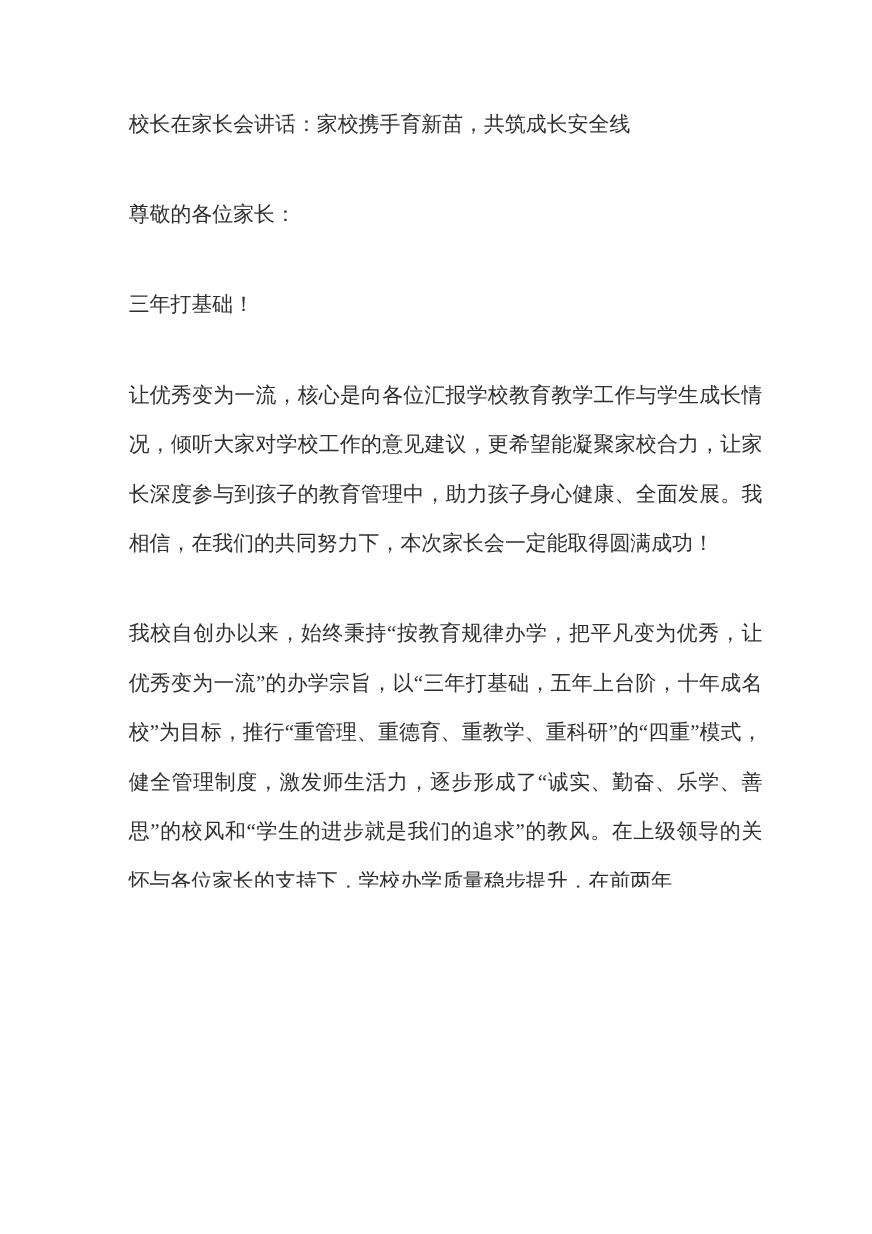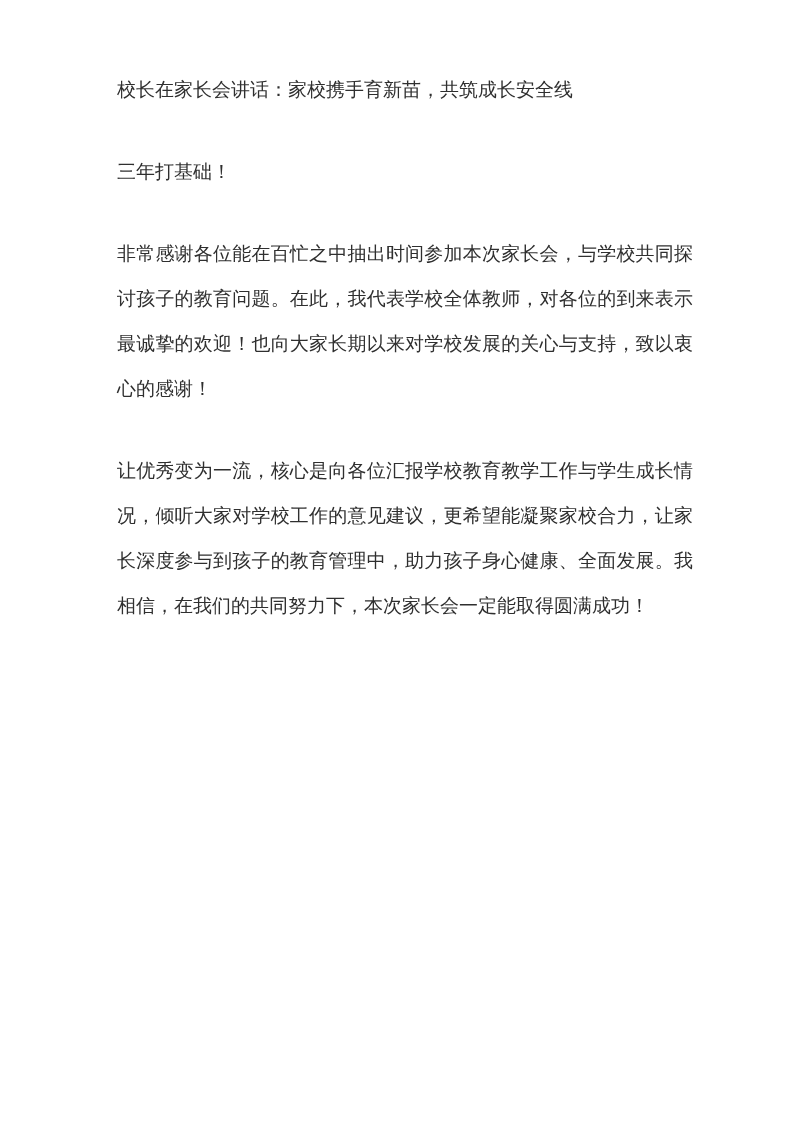--- a/index.html
+++ b/index.html
@@ -6,40 +6,41 @@
     margin: 0;
     padding: 0;
     background: #ffffff;
   }
   .page {
     position: relative;
     width: 793px;
     height: 807px;
     background: #ffffff;
     box-sizing: border-box;
-    padding: 67px 100px 0 117px;
+    padding: 91px 100px 0 117px;
     overflow: hidden;
   }
   .page p {
     font-family: "Liberation Serif", "DejaVu Serif", serif;
     font-size: 19px;
     line-height: 45px;
     color: #2f2f2f;
     margin: 0 0 37px 0;
     text-align: justify;
     text-justify: inter-ideograph;
     letter-spacing: 0;
   }
 </style>
 </head>
 <body>
 
 <div class="page">
   <p>校长在家长会讲话：家校携手育新苗，共筑成长安全线</p>
 
+  <p>尊敬的各位家长：</p>
 
   <p>三年打基础！</p>
 
-  <p>非常感谢各位能在百忙之中抽出时间参加本次家长会，与学校共同探讨孩子的教育问题。在此，我代表学校全体教师，对各位的到来表示最诚挚的欢迎！也向大家长期以来对学校发展的关心与支持，致以衷心的感谢！</p>
 
   <p>让优秀变为一流，核心是向各位汇报学校教育教学工作与学生成长情况，倾听大家对学校工作的意见建议，更希望能凝聚家校合力，让家长深度参与到孩子的教育管理中，助力孩子身心健康、全面发展。我相信，在我们的共同努力下，本次家长会一定能取得圆满成功！</p>
 
+  <p>我校自创办以来，始终秉持“按教育规律办学，把平凡变为优秀，让优秀变为一流”的办学宗旨，以“三年打基础，五年上台阶，十年成名校”为目标，推行“重管理、重德育、重教学、重科研”的“四重”模式，健全管理制度，激发师生活力，逐步形成了“诚实、勤奋、乐学、善思”的校风和“学生的进步就是我们的追求”的教风。在上级领导的关怀与各位家长的支持下，学校办学质量稳步提升，在前两年</p>
 </div>
 
 </body></html>

